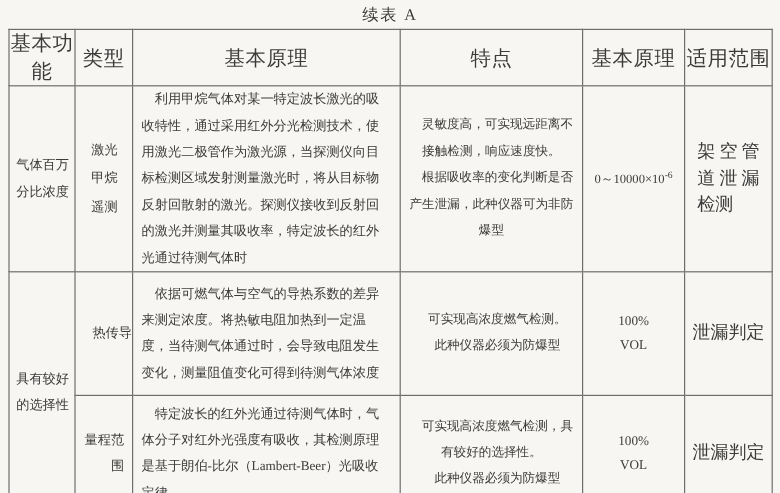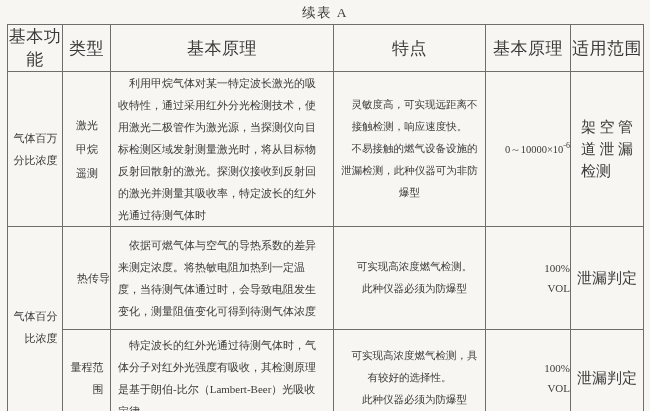--- a/index.html
+++ b/index.html
@@ -73,21 +73,21 @@
   td.c-feat{padding:0 5px;}
   td.c-feat p{
     margin:0;
     font-size:10.5px;
     line-height:22px;
     text-indent:10px;
     text-align:center;
     word-break:break-all;
   }
   
-  td.c-range{text-align:right;font-size:10.5px;}
+  td.c-range{text-align:center;font-size:10.5px;}
   td.c-range .rline{line-height:20px;font-size:11px;}
   td.c-range sup{font-size:8px;}
   
   td.c-app{text-align:center;font-size:15px;}
   .app-block{
     width:52px;
     margin:0 auto;
     text-align:justify;
     text-justify:inter-ideograph;
     line-height:22px;
@@ -126,33 +126,33 @@
           <div class="stack w4">气体百万分比浓度</div>
         </td>
         <td>
           <div class="stack w2 lh24">激光甲烷遥测</div>
         </td>
         <td class="c-principle">
           <p>利用甲烷气体对某一特定波长激光的吸收特性，通过采用红外分光检测技术，使用激光二极管作为激光源，当探测仪向目标检测区域发射测量激光时，将从目标物反射回散射的激光。探测仪接收到反射回的激光并测量其吸收率，特定波长的红外光通过待测气体时</p>
         </td>
         <td class="c-feat">
           <p>灵敏度高，可实现远距离不接触检测，响应速度快。</p>
-          <p>不易接触的燃气设备设施的泄漏检测，此种仪器可为非防爆型</p>
+          <p>根据吸收率的变化判断是否产生泄漏，此种仪器可为非防爆型</p>
         </td>
         <td class="c-range">
           <span>0～10000×10</span><sup>-6</sup>
         </td>
         <td class="c-app">
           <div class="app-block">架空管道泄漏检测</div>
         </td>
       </tr>
 
       <tr class="r2">
         <td rowspan="2">
-          <div class="stack w4">气体百分比浓度</div>
+          <div class="stack w4">具有较好的选择性</div>
         </td>
         <td>
           <div class="stack">热传导</div>
         </td>
         <td class="c-principle">
           <p>依据可燃气体与空气的导热系数的差异来测定浓度。将热敏电阻加热到一定温度，当待测气体通过时，会导致电阻发生变化，测量阻值变化可得到待测气体浓度</p>
         </td>
         <td class="c-feat">
           <p>可实现高浓度燃气检测。</p>
           <p>此种仪器必须为防爆型</p>

